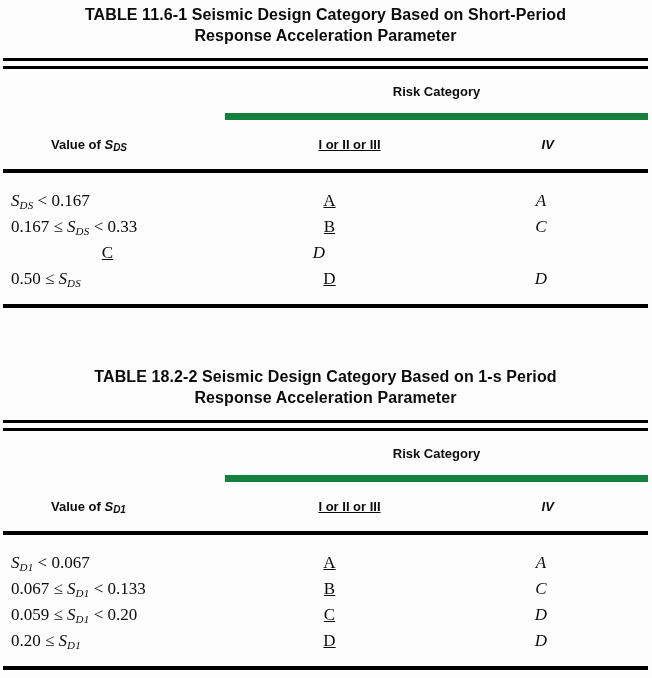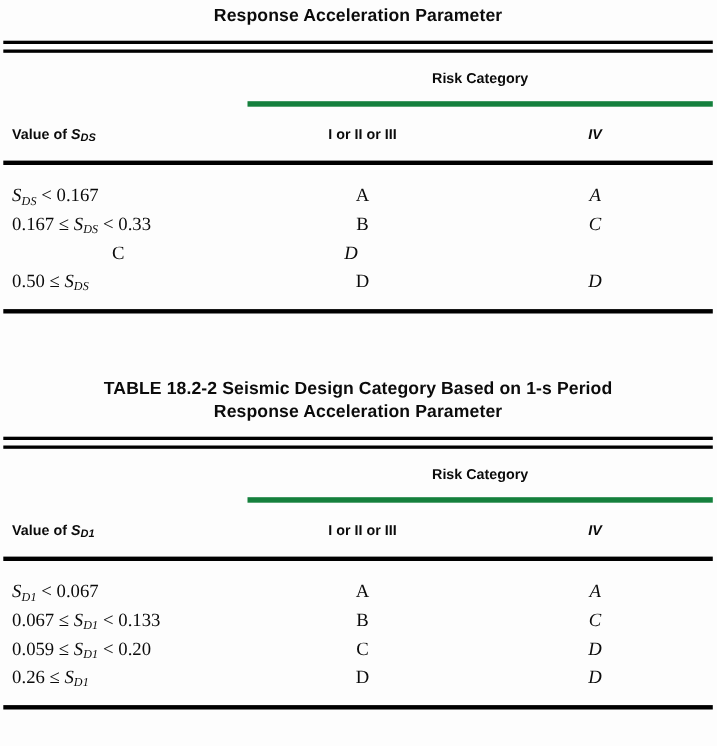--- a/index.html
+++ b/index.html
@@ -32,44 +32,45 @@
   }
 
   .rule-double {
     margin-top: 12px;
     height: 5px;
     border-top: 3px solid #000;
     border-bottom: 3px solid #000;
   }
 
   .col1 { width: 222px; }
-  .col2 { width: 209px; }
+  .col2 { width: 209px; text-decoration: underline; }
   .col3 { width: 214px; font-style: italic; }
 
   .risk-row {
     display: flex;
     padding-top: 15px;
   }
   .risk-span {
     width: 423px;
     text-align: center;
     font-weight: bold;
     font-size: 13px;
     line-height: 16px;
     padding-bottom: 13px;
-    border-bottom: 5px solid #15803d;
+    border-bottom: 7px solid #15803d;
   }
 
   .head-row {
     display: flex;
     padding-top: 17px;
     padding-bottom: 16px;
     font-weight: bold;
     font-size: 13px;
     line-height: 16px;
+    margin-left: 40px;
   }
   .head-row .col1 { text-align: left; padding-left: 8px; box-sizing: border-box; }
   .head-row .col2, .head-row .col3 { text-align: center; }
 
   .rule-heavy { height: 0; border-top: 4px solid #000; }
   .rule-bottom { height: 0; border-top: 4px solid #000; }
 
   .tbody { padding-top: 15px; padding-bottom: 12px; }
   .body-row {
     display: flex;
@@ -98,20 +99,21 @@
   }
   .sdc-letter { font-family: "Liberation Serif", serif; font-size: 17px; }
 </style>
 </head>
 <body>
 
 <div class="sheet">
 
   <section class="table-block">
     <div class="tbl-title">
+      <div>TABLE 11.6-1 Seismic Design Category Based on Short-Period</div>
       <div>Response Acceleration Parameter</div>
     </div>
 
     <div class="rule-double"></div>
 
     <div class="risk-row">
       <div class="col1"></div>
       <div class="risk-span">Risk Category</div>
     </div>
 
@@ -179,21 +181,21 @@
         <div class="col1 math"><span>0.067 ≤ </span><i>S</i><sub>D1</sub><span> &lt; 0.133</span></div>
         <div class="col2 sdc-letter">B</div>
         <div class="col3 sdc-letter">C</div>
       </div>
       <div class="body-row">
         <div class="col1 math"><span>0.059 ≤ </span><i>S</i><sub>D1</sub><span> &lt; 0.20</span></div>
         <div class="col2 sdc-letter">C</div>
         <div class="col3 sdc-letter">D</div>
       </div>
       <div class="body-row">
-        <div class="col1 math"><span>0.26 ≤ </span><i>S</i><sub>D1</sub><span></span></div>
+        <div class="col1 math"><span>0.20 ≤ </span><i>S</i><sub>D1</sub><span></span></div>
         <div class="col2 sdc-letter">D</div>
         <div class="col3 sdc-letter">D</div>
       </div>
     </div>
 
     <div class="rule-bottom"></div>
   </section>
 
 </div>
 

